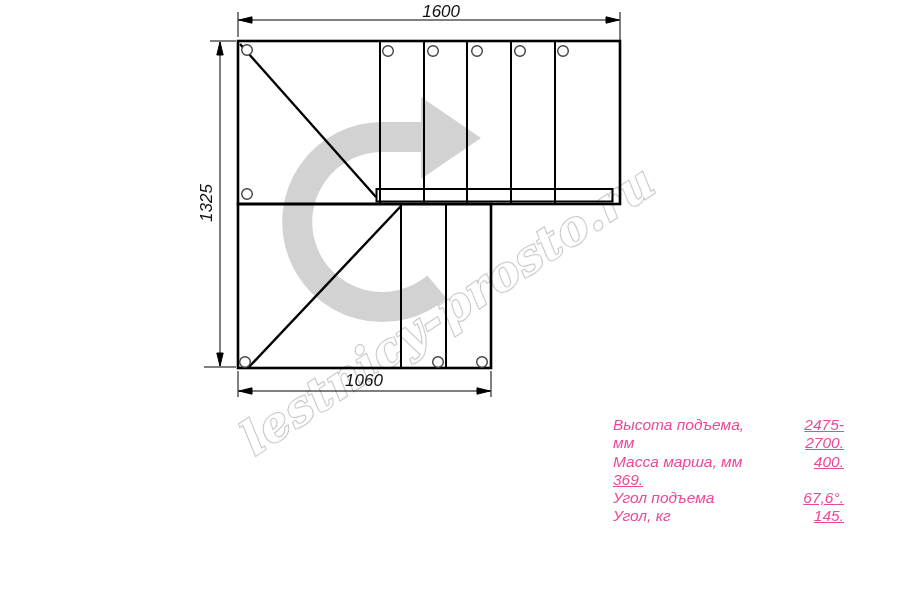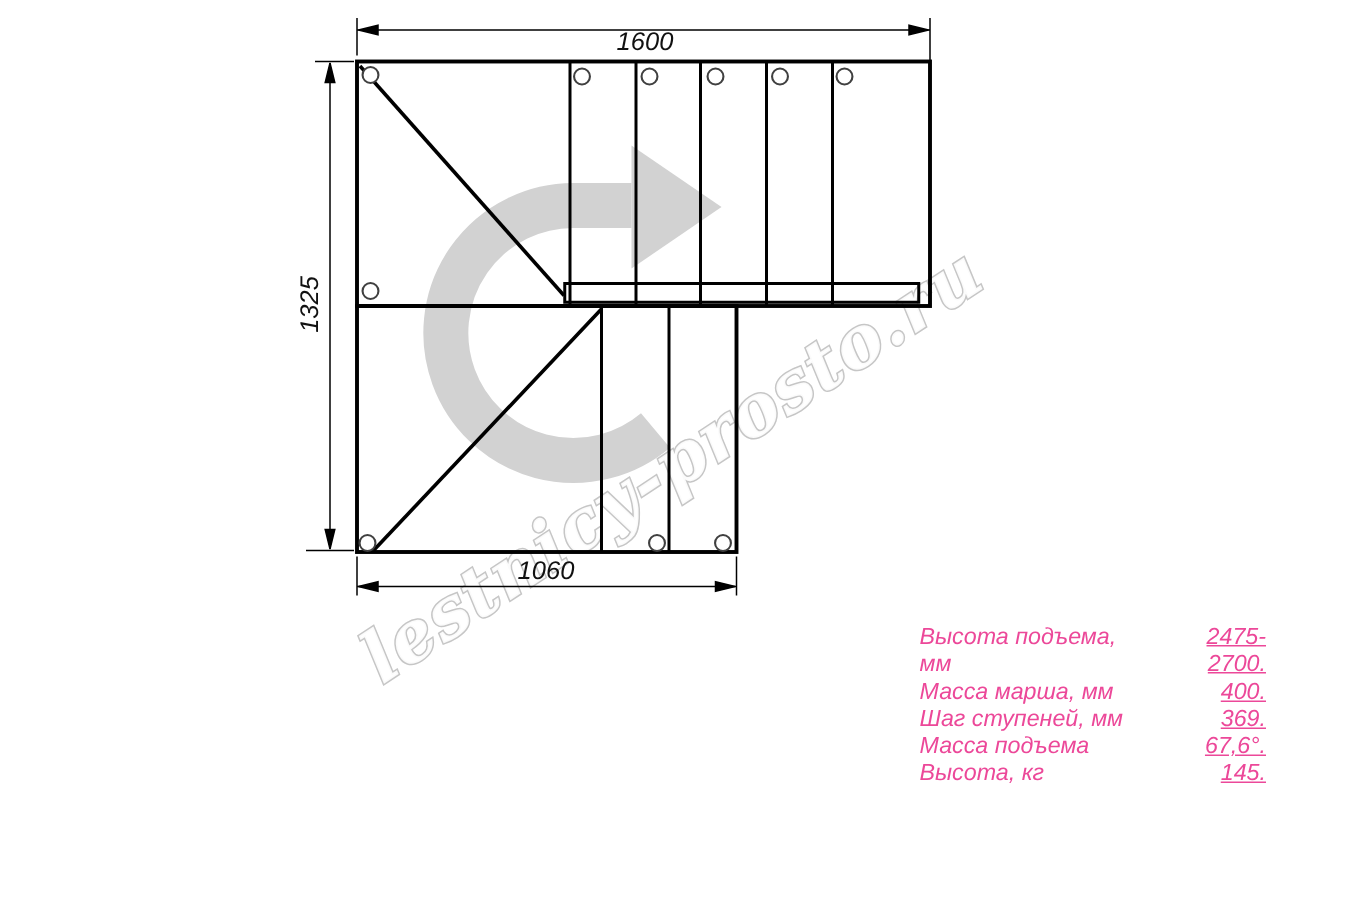--- a/index.html
+++ b/index.html
@@ -10,21 +10,21 @@
     overflow:hidden;
     font-family:"Liberation Sans",sans-serif;
   }
   .drawing-svg{position:absolute;left:0;top:0;}
   .dim-label{
     position:absolute;
     font:italic 17px "Liberation Sans",sans-serif;
     color:#111111;
     white-space:nowrap;
   }
-  .dim-top{left:400px;top:18px;width:60px;text-align:center;}
+  .dim-top{left:400px;top:2px;width:60px;text-align:right;}
   .dim-left{
     left:207px;top:203px;
     transform:translate(-50%,-50%) rotate(-90deg);
   }
   .dim-bottom{left:333px;top:371px;width:62px;text-align:center;}
   .spec-table{
     position:absolute;
     left:613px;top:416px;width:231px;
     font:italic 15.5px "Liberation Sans",sans-serif;
     color:#ec4899;
@@ -115,29 +115,28 @@
         <span class="spec-label">Высота подъема, мм</span>
         <span class="spec-value">2475-2700.</span>
       </div>
 
       <div class="spec-row">
         <span class="spec-label">Масса марша, мм</span>
         <span class="spec-value">400.</span>
       </div>
 
       <div class="spec-row">
-        <span class="spec-label">Шаг ступеней, мм</span>
         <span class="spec-value">369.</span>
       </div>
 
 
       <div class="spec-row">
-        <span class="spec-label">Масса подъема</span>
+        <span class="spec-label">Угол подъема</span>
         <span class="spec-value">67,6°.</span>
       </div>
 
       <div class="spec-row">
-        <span class="spec-label">Высота, кг</span>
+        <span class="spec-label">Угол, кг</span>
         <span class="spec-value">145.</span>
       </div>
     </div>
 
 </div>
 
 </body></html>

